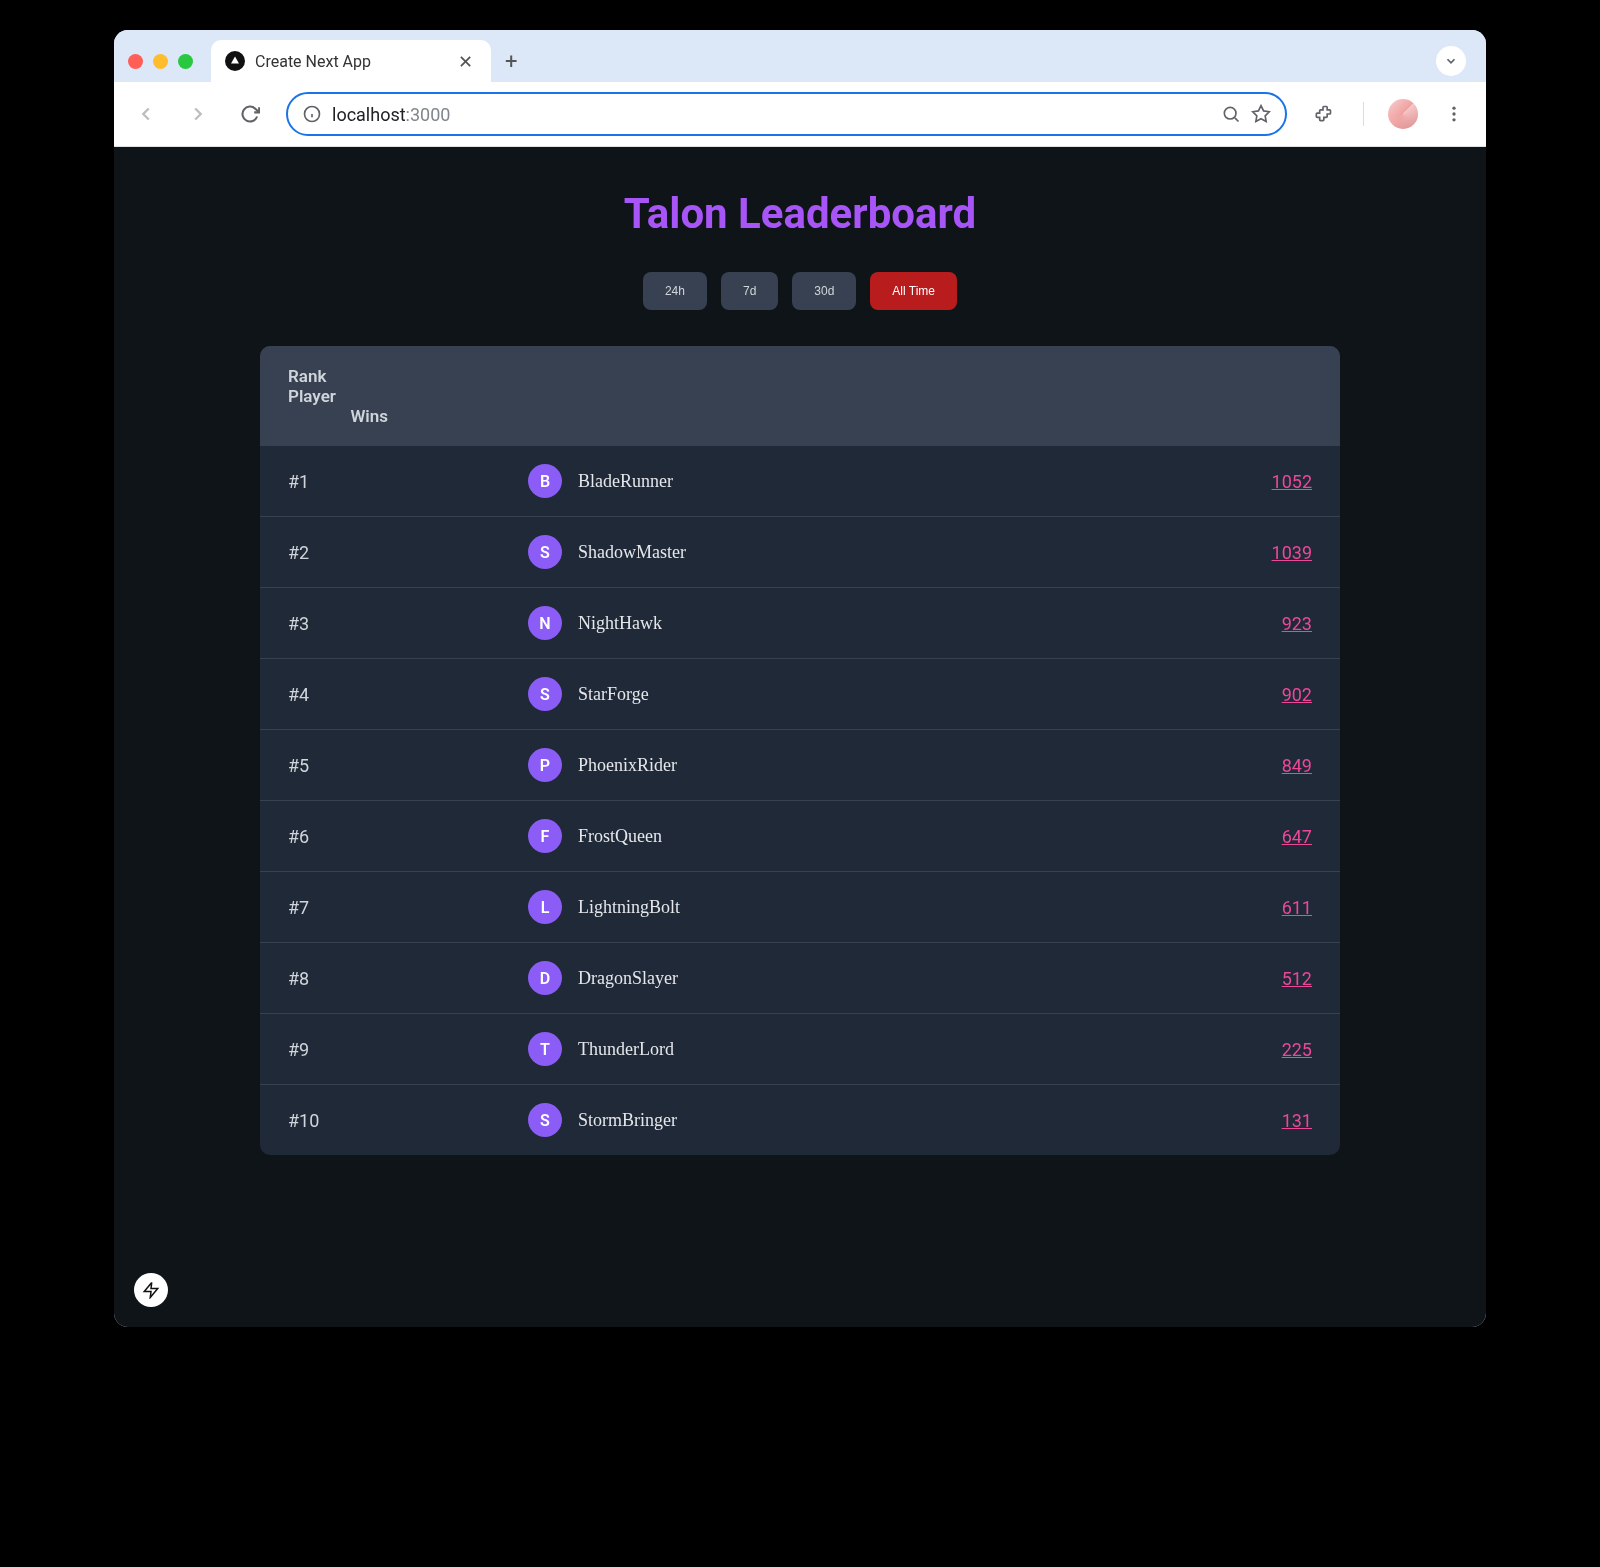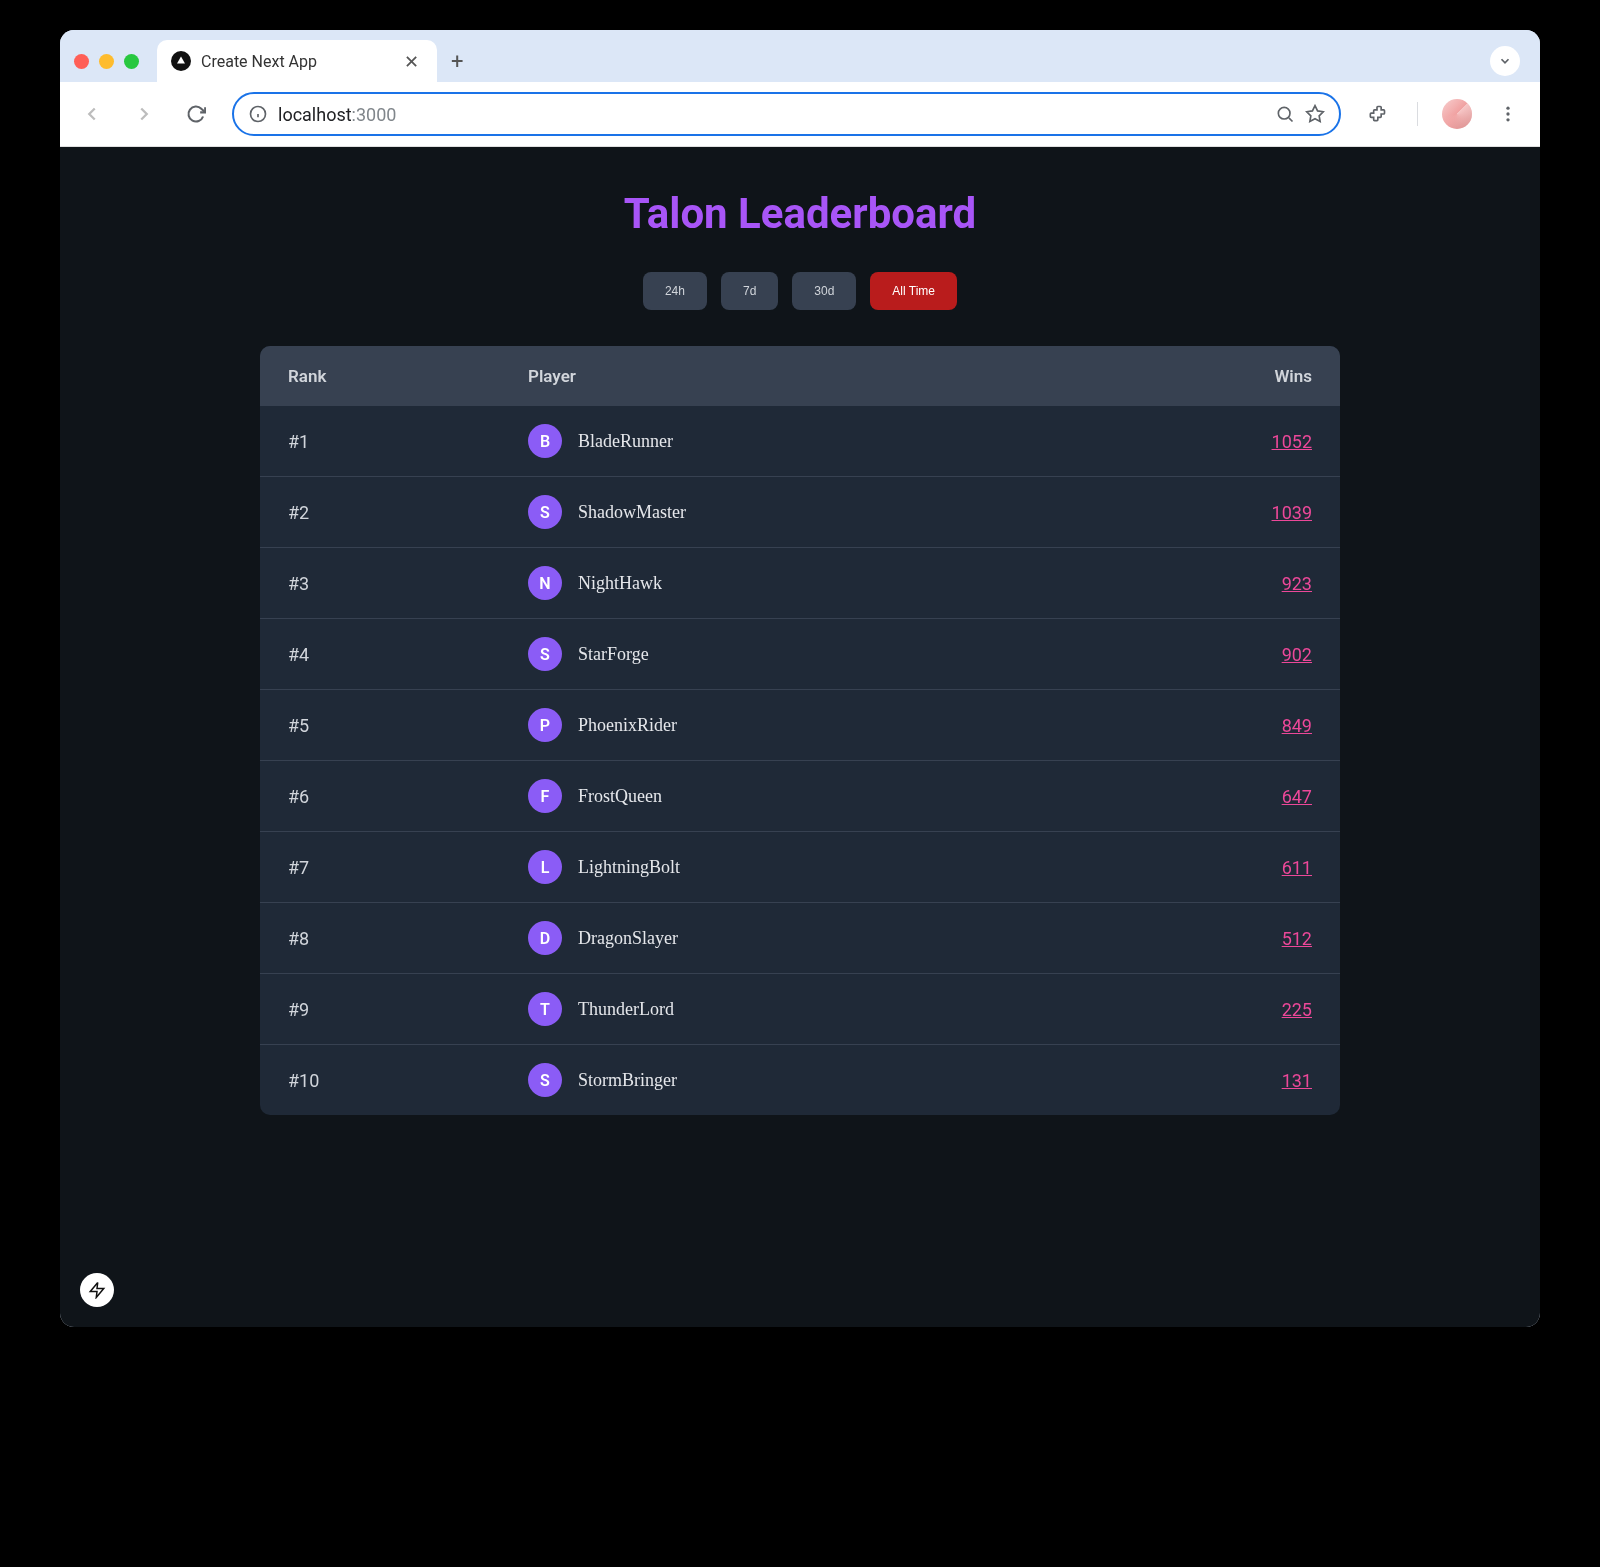--- a/index.html
+++ b/index.html
@@ -10,21 +10,21 @@
     body {
       background: #000;
       font-family: -apple-system, BlinkMacSystemFont, 'Segoe UI', Roboto, sans-serif;
       display: flex;
       align-items: flex-start;
       justify-content: center;
       min-height: 100vh;
       padding: 30px;
     }
     .browser-window {
-      width: 1480px;
+      width: 1372px;
       background: #dce7f7;
       border-radius: 14px;
       overflow: hidden;
       box-shadow: 0 20px 60px rgba(0,0,0,0.5);
     }
     .tab-strip {
       background: #dce7f7;
       display: flex;
       align-items: center;
       padding: 10px 14px 0 14px;
@@ -195,20 +195,21 @@
       border-radius: 10px;
       overflow: hidden;
     }
     .thead {
       display: flex;
       background: #374151;
       color: #d1d5db;
       font-weight: 600;
       font-size: 17px;
       padding: 20px 28px;
+      flex-direction: column;
     }
     .col-rank { width: 240px; }
     .col-player { flex: 1; display: flex; align-items: center; gap: 16px; }
     .col-wins { width: 100px; text-align: right; }
     .trow {
       display: flex;
       align-items: center;
       padding: 18px 28px;
       border-bottom: 1px solid #374151;
       color: #d1d5db;

